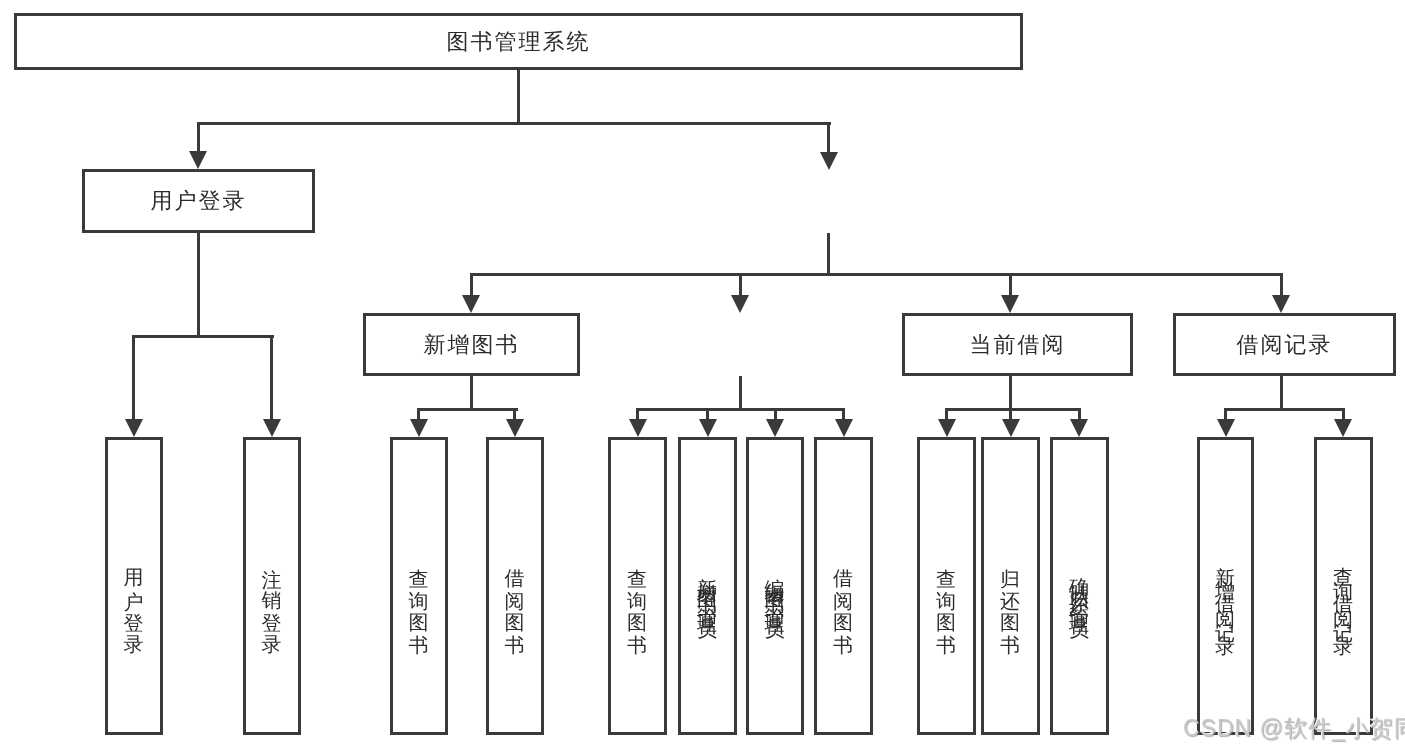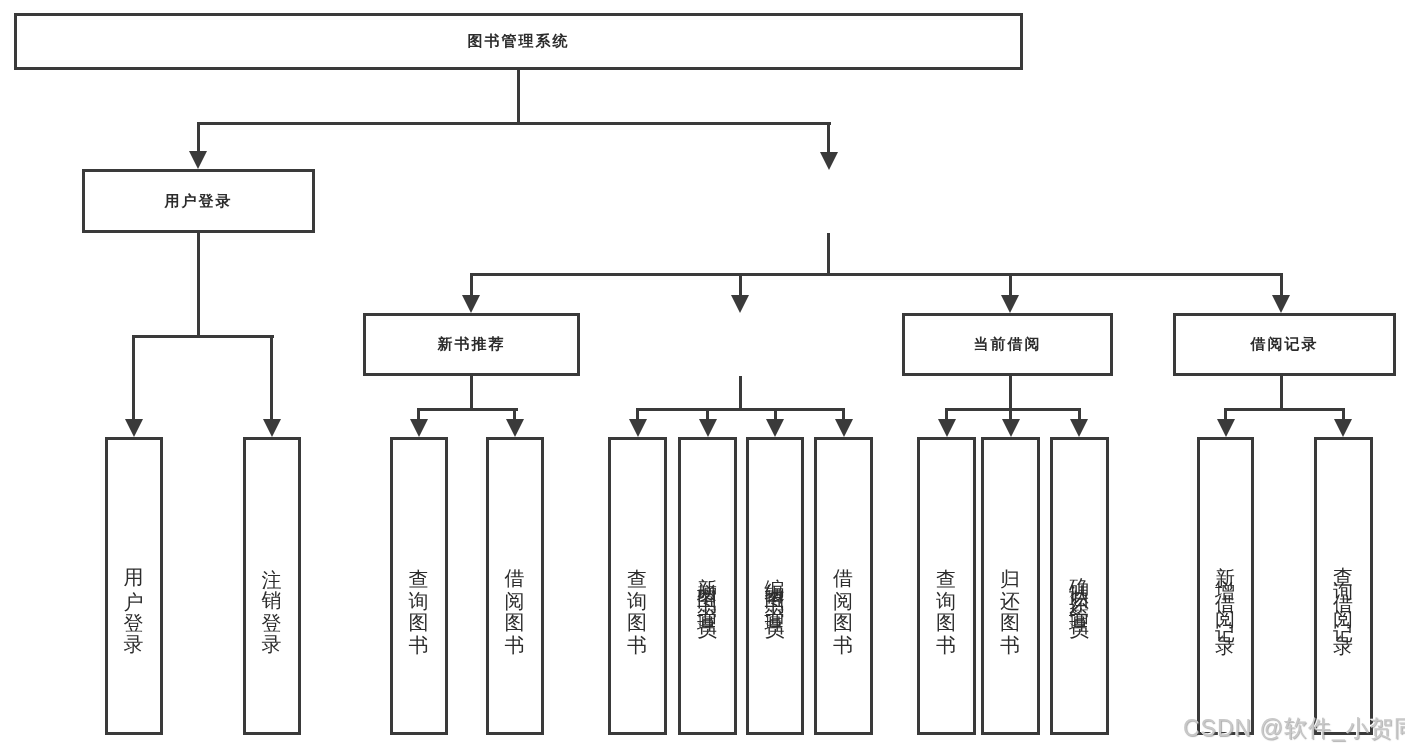--- a/index.html
+++ b/index.html
@@ -4,21 +4,21 @@
 <style>
   html,body{margin:0;padding:0;background:#ffffff;}
   .stage{
     position:relative;width:1405px;height:747px;background:#ffffff;overflow:hidden;
     font-family:"Liberation Sans","DejaVu Sans",sans-serif;color:#2c2c2c;
   }
   .node,.leaf{
     position:absolute;box-sizing:border-box;background:#ffffff;
     border:3px solid #3a3a3a;display:flex;align-items:center;justify-content:center;
   }
-  .node{font-size:15px;letter-spacing:2px;font-weight:bold;}
+  .node{font-size:22px;letter-spacing:2px;}
   .leaf{
     font-size:20px;
     writing-mode:vertical-rl;text-orientation:mixed;
     line-height:1;
   }
   .hl{position:absolute;height:3px;background:#3a3a3a;}
   .vl{position:absolute;width:3px;background:#3a3a3a;}
   .ar{
     position:absolute;width:0;height:0;
     border-left:9px solid transparent;border-right:9px solid transparent;
@@ -34,24 +34,24 @@
 </head>
 <body>
 
 <div class="stage">
 
   <div class="node" style="left:14px;top:13px;width:1009px;height:57px;">图书管理系统</div>
 
   <div class="node" style="left:82px;top:169px;width:233px;height:64px;">用户登录</div>
 
 
-  <div class="node" style="left:363px;top:313px;width:217px;height:63px;">新书推荐</div>
+  <div class="node" style="left:363px;top:313px;width:217px;height:63px;">新增图书</div>
 
 
-  <div class="node" style="left:902px;top:313px;width:211px;height:63px;">当前借阅</div>
+  <div class="node" style="left:902px;top:313px;width:231px;height:63px;">当前借阅</div>
 
   <div class="node" style="left:1173px;top:313px;width:223px;height:63px;">借阅记录</div>
 
   <div class="leaf" style="left: 105px; top: 437px; width: 58px; height: 298px; letter-spacing: 22px; padding-top: 22px;">用户登录</div>
 
   <div class="leaf" style="left: 243px; top: 437px; width: 58px; height: 298px; letter-spacing: 22px; padding-top: 22px;">注销登录</div>
 
   <div class="leaf" style="left: 390px; top: 437px; width: 58px; height: 298px; letter-spacing: 22px; padding-top: 22px;">查询图书</div>
 
   <div class="leaf" style="left: 486px; top: 437px; width: 58px; height: 298px; letter-spacing: 22px; padding-top: 22px;">借阅图书</div>

